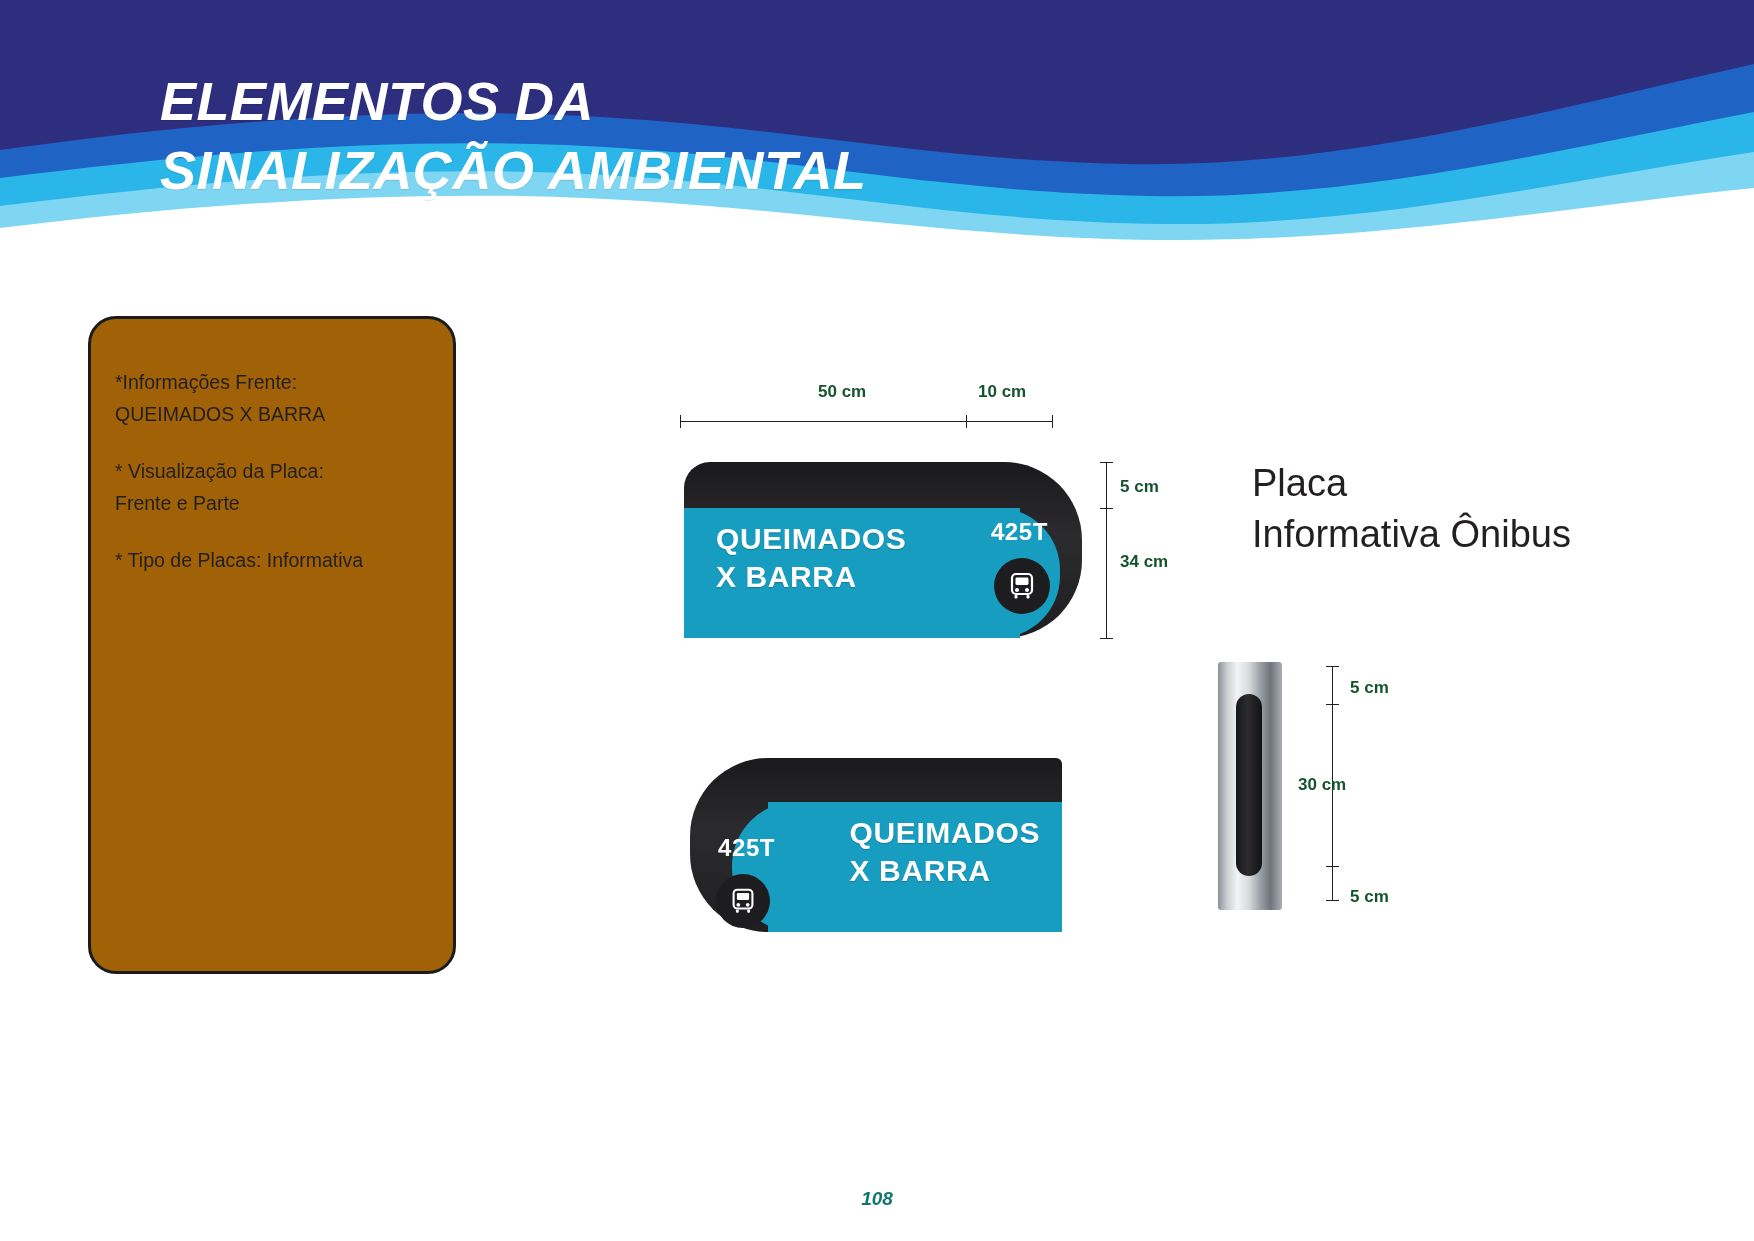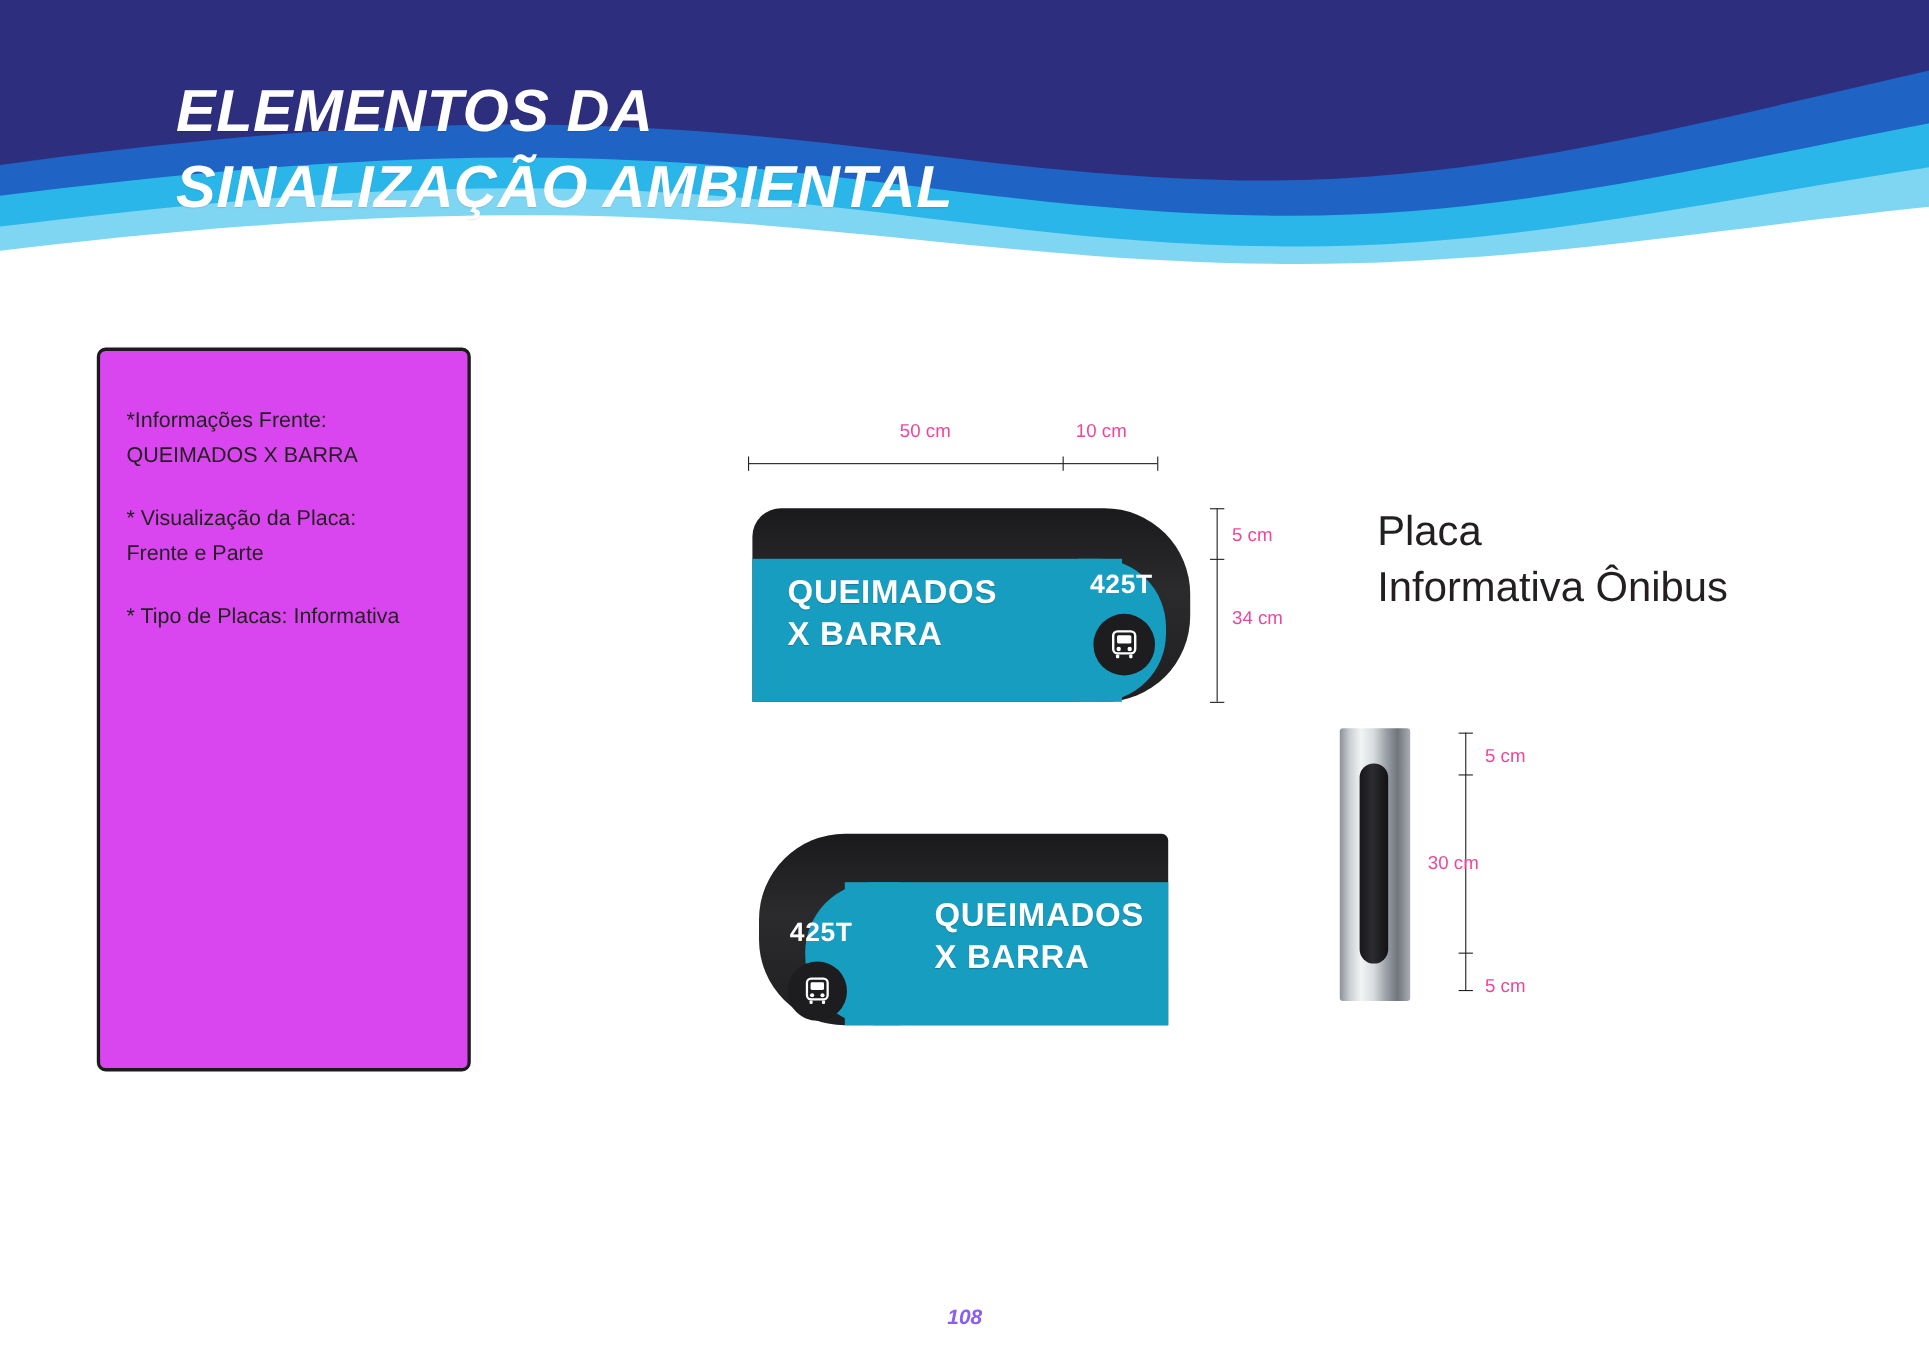--- a/index.html
+++ b/index.html
@@ -39,42 +39,43 @@
     white-space: pre-line;
     text-shadow: 0 1px 1px rgba(0,0,0,0.10);
     margin-top: 35px;
   }
 
   
   .info-card {
     position: absolute;
     left: 88px;
     top: 316px;
-    width: 340px;
+    width: 368px;
     height: 658px;
     border: 3px solid #1b1b1b;
-    border-radius: 8px;
-    background: #d946ef;
+    border-radius: 28px;
+    background: #a16207;
   }
   .info-card-inner {
     padding: 48px 26px 20px 24px;
     font-size: 19.5px;
     color: #231f20;
     line-height: 1.62;
   }
   .info-block { margin-bottom: 26px; }
   .info-block:last-child { margin-bottom: 0; }
   .info-line { white-space: pre-line; }
 
   
   .dim-label {
     position: absolute;
     font-size: 17px;
-    color: #ec4899;
+    color: #14532d;
     white-space: nowrap;
+    font-weight: bold;
   }
   .dim-line-h {
     position: absolute;
     height: 1px;
     background: #231f20;
   }
   .dim-line-v {
     position: absolute;
     width: 1px;
     background: #231f20;
@@ -249,21 +250,21 @@
 
   
   .page-number {
     position: absolute;
     left: 0; right: 0;
     top: 1188px;
     text-align: center;
     font-size: 19px;
     font-weight: bold;
     font-style: italic;
-    color: #8b5cf6;
+    color: #0f766e;
   }
 </style>
 </head>
 <body>
 
 <div id="page">
 
   <div class="banner">
     <svg width="1754" height="250" viewBox="0 0 1754 250" xmlns="http://www.w3.org/2000/svg">
 

